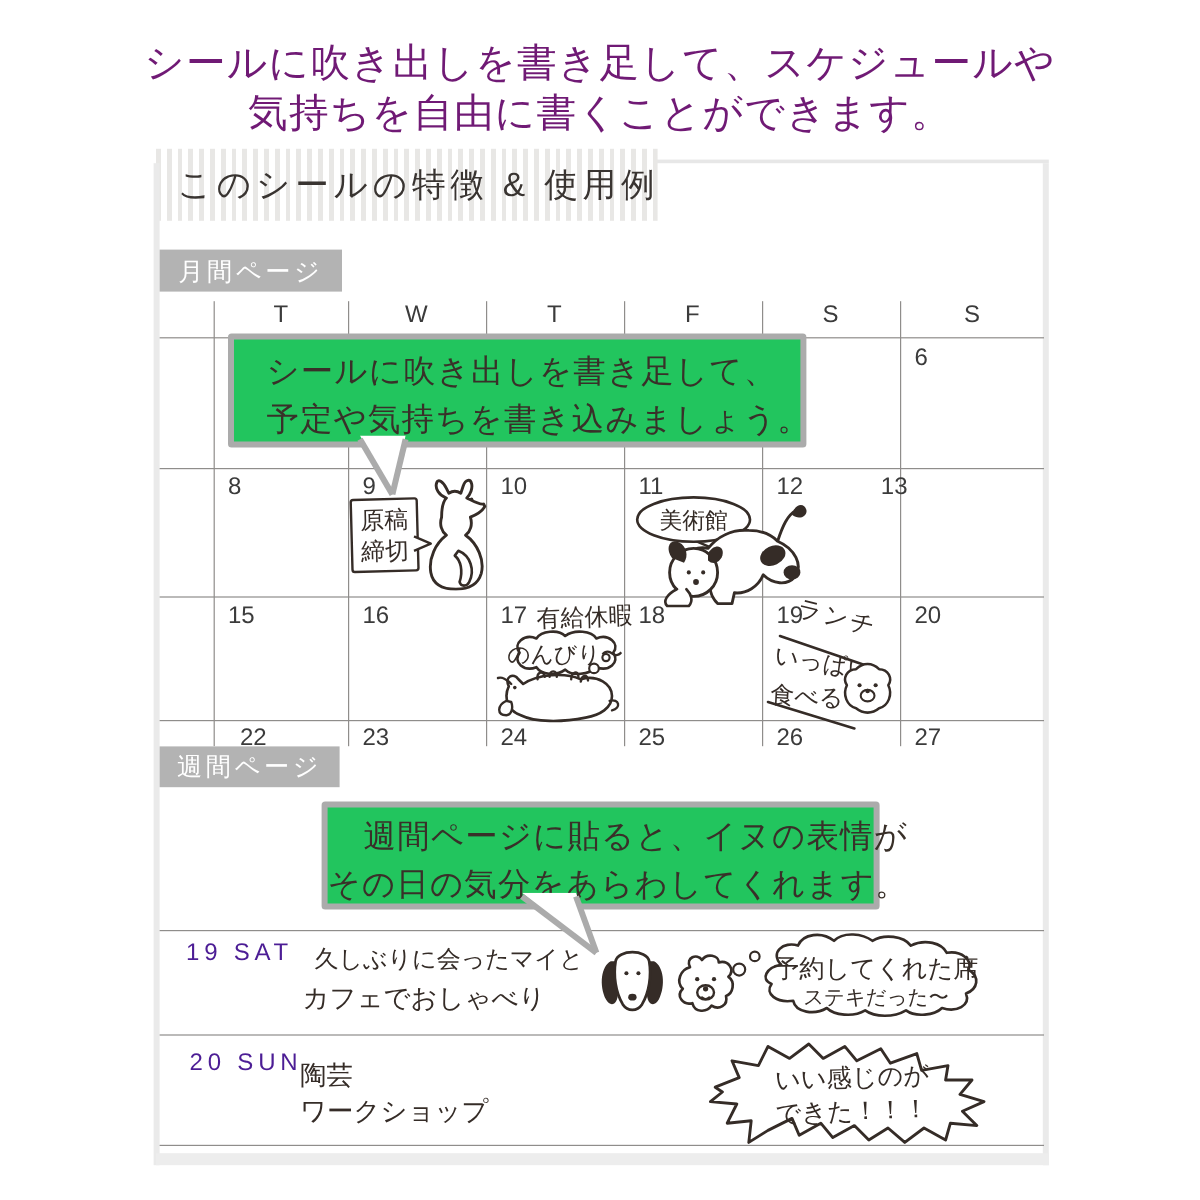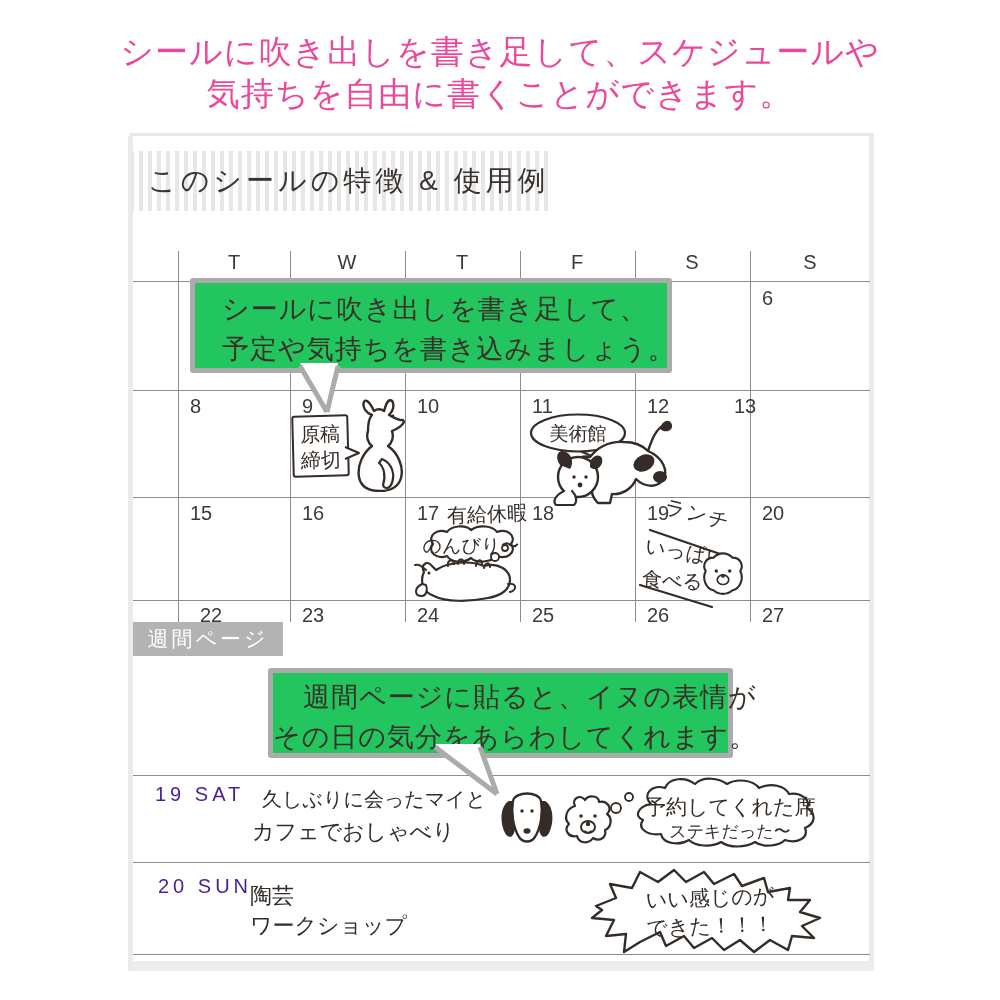--- a/index.html
+++ b/index.html
@@ -1,23 +1,23 @@
 <!DOCTYPE html>
 <html><head>
 <meta charset="utf-8">
 <style>
 *{margin:0;padding:0;box-sizing:border-box}
 html,body{background:#fff}
 body{font-family:"Liberation Sans","DejaVu Sans",sans-serif;color:#3b3b3b}
 .stage{position:relative;width:1000px;height:1000px;background:#fff;overflow:hidden}
 .abs{position:absolute}
 
-.intro-line{width:1000px;text-align:center;font-size:33px;letter-spacing:1px;color:#ec4899}
-
-.banner{left:130px;top:151px;width:418px;height:60px;
+.intro-line{width:1000px;text-align:center;font-size:33px;letter-spacing:1px;color:#701a75}
+
+.banner{left:130px;top:124px;width:418px;height:60px;
  background:repeating-linear-gradient(90deg,#e8e7e5 0 4px,#ffffff 4px 9px);
  display:flex;align-items:center}
 .banner-title{font-size:28px;letter-spacing:4px;color:#393431;padding-left:18px;white-space:nowrap}
 .page-top-line{left:130px;top:133px;width:744px;height:3px;background:#e7e7e7;z-index:0}
 .page-edge-v{width:5px;background:#eaeaea;z-index:1}
 .page-edge-b{left:130px;top:961px;width:744px;height:10px;background:#ededed;z-index:1}
 
 .sec-label{background:#b3b3b3;color:#fff;font-size:21px;letter-spacing:3px;
  display:flex;align-items:center;justify-content:center;z-index:4}
 
@@ -49,20 +49,21 @@
 
   <div class="abs page-top-line"></div>
   <div class="abs page-edge-v" style="left:128px;top:136px;height:835px"></div>
   <div class="abs page-edge-v" style="left:869px;top:136px;height:835px"></div>
   <div class="abs page-edge-b"></div>
 
   <div class="abs banner">
     <div class="banner-title">このシールの特徴 &amp; 使用例</div>
   </div>
 
+  <div class="abs sec-label" style="left:133px;top:208px;width:152px;height:35px">月間ページ</div>
 
   <div class="abs cal-area">
 
     <div class="abs grid-v" style="left:178px"></div>
     <div class="abs grid-v" style="left:290px"></div>
     <div class="abs grid-v" style="left:405px"></div>
     <div class="abs grid-v" style="left:520px"></div>
     <div class="abs grid-v" style="left:635px"></div>
     <div class="abs grid-v" style="left:750px"></div>
 

